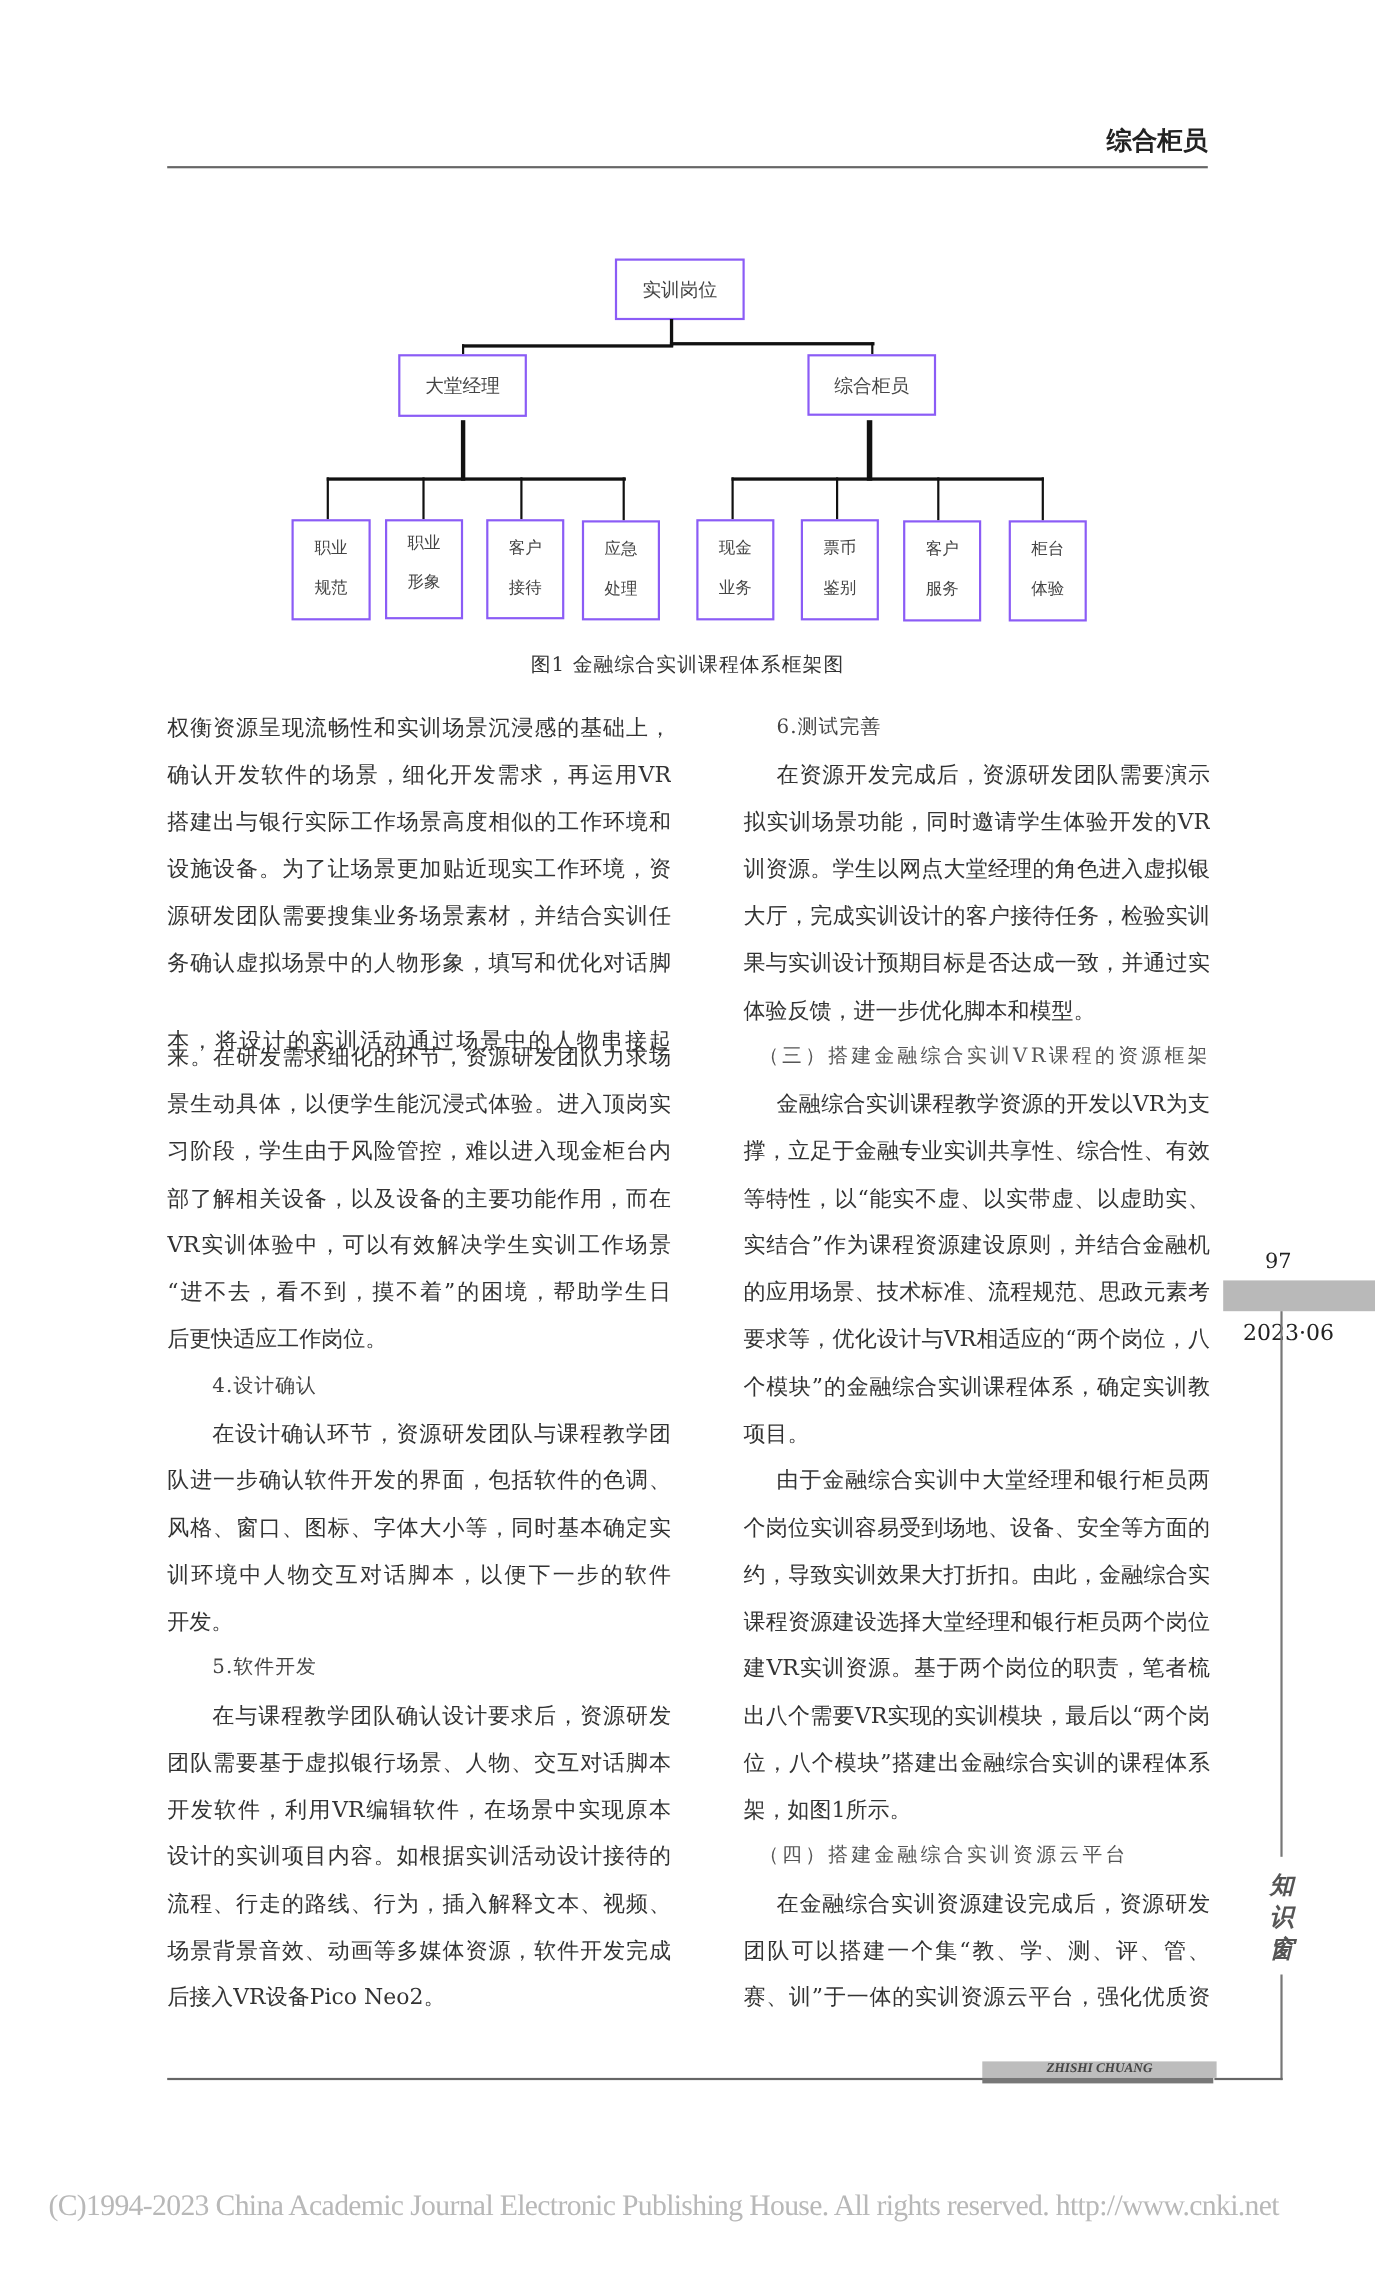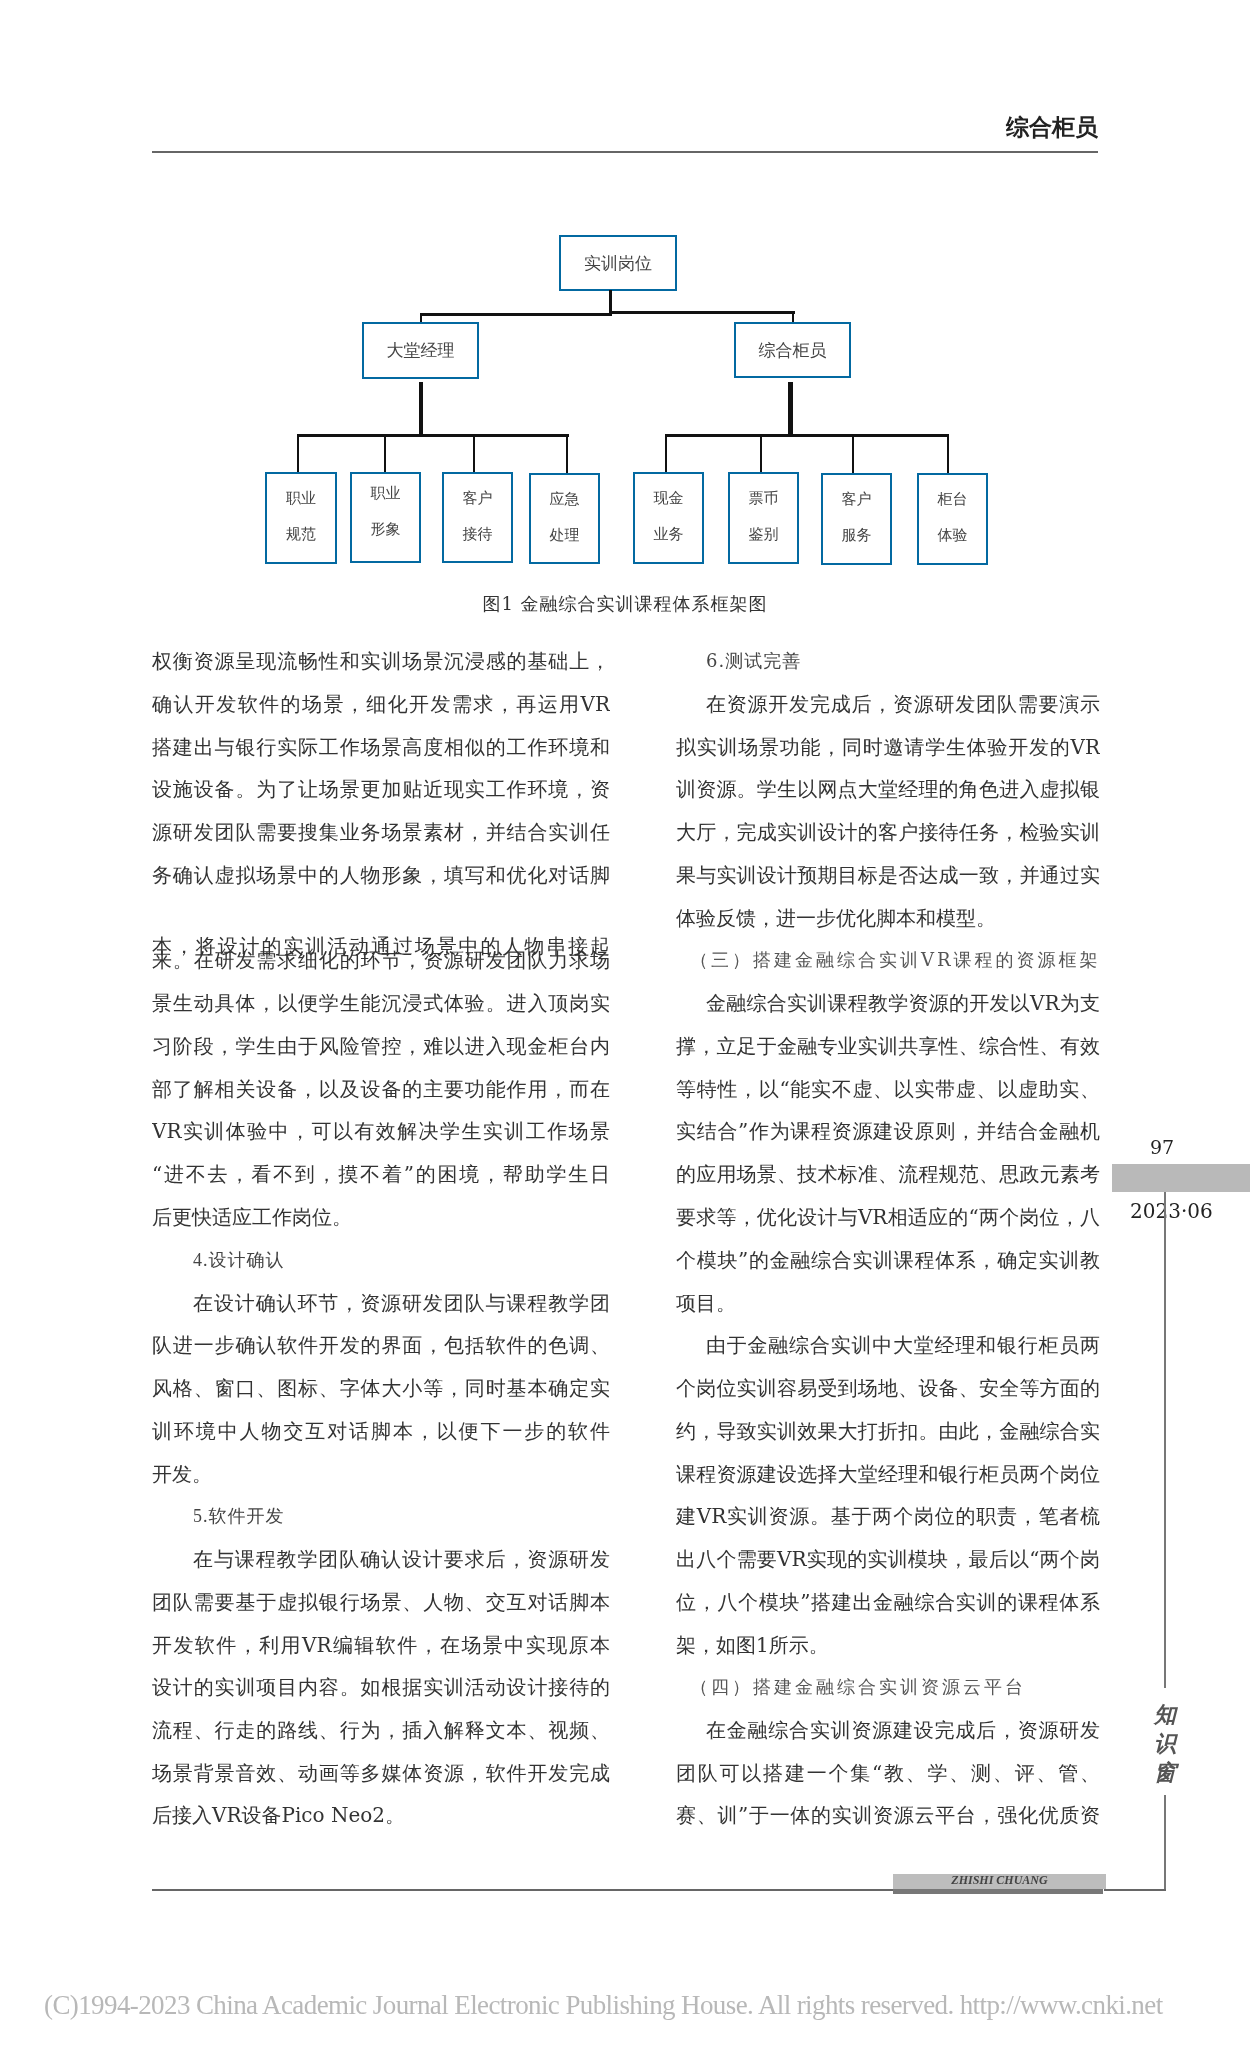--- a/index.html
+++ b/index.html
@@ -4,33 +4,33 @@
 <style>
   html, body { margin:0; padding:0; background:#ffffff; }
   body { width:1250px; height:2069px; position:relative; overflow:hidden;
          font-family:"DejaVu Serif","Liberation Serif",serif; color:#2a2a2a; }
   .abs { position:absolute; }
   .header-title { left:990px; top:112px; width:108px; font-family:"DejaVu Sans","Liberation Sans",sans-serif;
                   font-size:23px; font-weight:bold; color:#222; text-align:right; letter-spacing:0px; white-space:nowrap; }
   .header-rule { left:152px; top:151px; width:946px; height:2px; background:#666; }
 
   
-  .box { position:absolute; border:2px solid #0369a1; background:#fff; box-sizing:border-box;
+  .box { position:absolute; border:2px solid #8b5cf6; background:#fff; box-sizing:border-box;
          font-family:"DejaVu Sans","Liberation Sans",sans-serif; color:#444; font-size:17px;
          display:flex; align-items:center; justify-content:center; text-align:center; }
   .leaf { font-size:15px; line-height:36px; flex-direction:column; padding-bottom:4px; }
   .leaf span { display:block; }
   .line { position:absolute; background:#111; }
   .caption { left:300px; top:592px; width:650px; text-align:center; font-size:18px; color:#333; letter-spacing:1px; white-space:nowrap; }
 
   
   .tl { position:absolute; font-size:20px; height:30px; line-height:30px; white-space:nowrap; color:#333; }
   .just { text-align:justify; text-align-last:justify; white-space:normal; overflow:hidden; }
   .col-left { left:152px; width:458px; }
-  .col-left.ind { left:193px; width:417px;font-family:Liberation Serif, serif; }
+  .col-left.ind { left:193px; width:417px; }
   .col-right { left:676px; width:424px; }
   .col-right.ind { left:706px; width:394px; }
   .heading { font-size:18px; color:#444; letter-spacing:1px; }
   .subhead { font-size:18px; color:#555; letter-spacing:3px; }
 
   
   .page-num { left:1150px; top:1136px; font-size:19px; color:#222; }
   .date-bar { left:1112px; top:1164px; width:138px; height:28px; background:#b9b9b9; }
   .date-text { left:1130px; top:1164px; font-size:20px; line-height:28px; color:#222; letter-spacing:0px;margin-top:33px; }
   .vline { left:1164px; width:2px; background:#777; }

